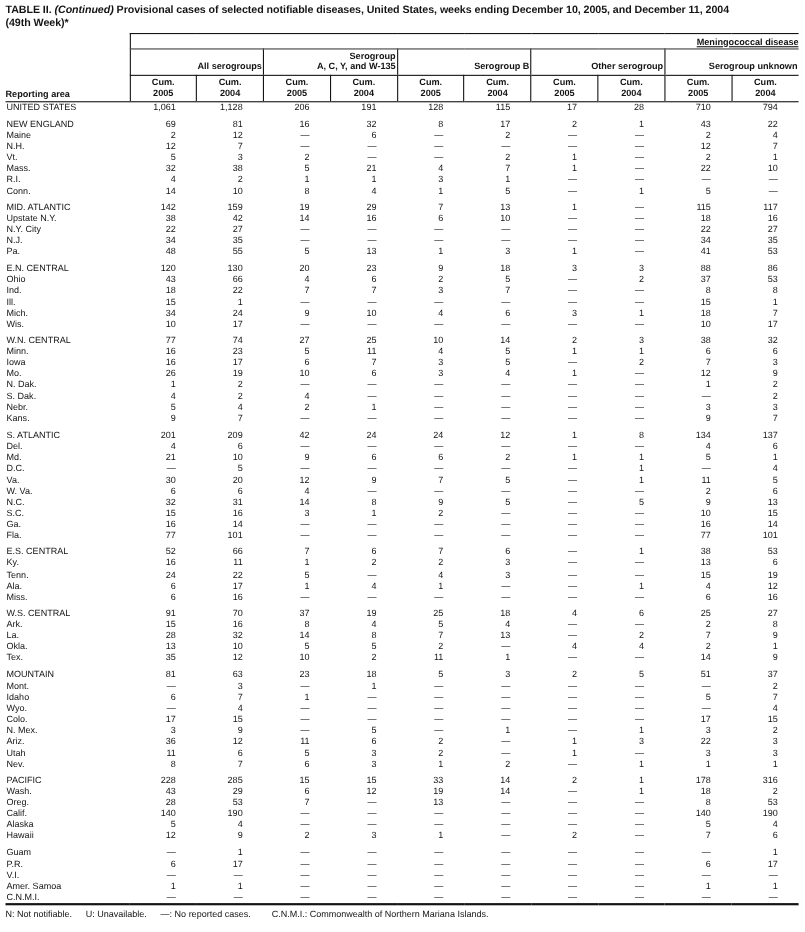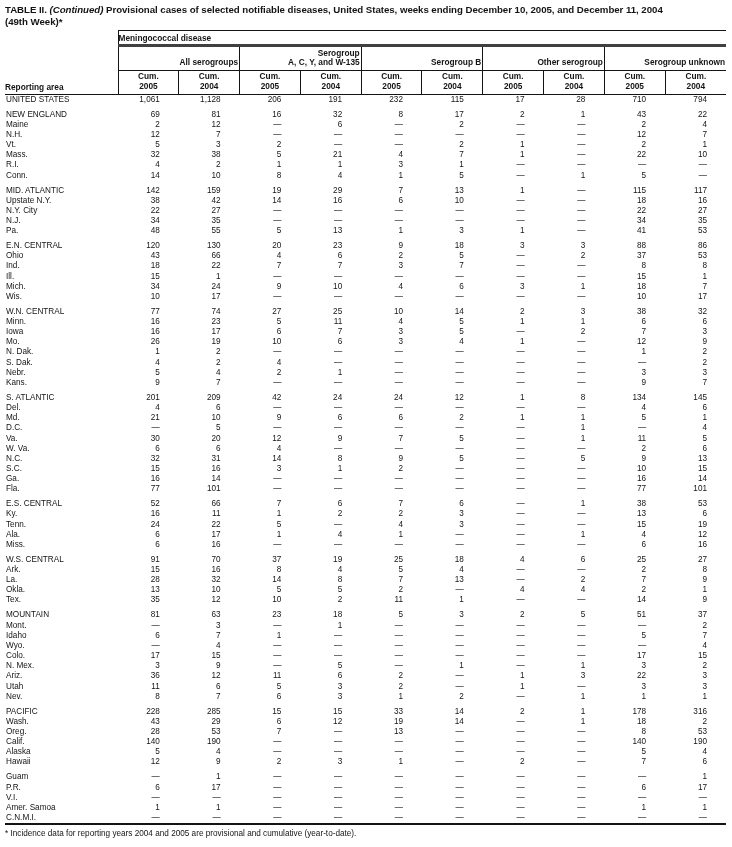--- a/index.html
+++ b/index.html
@@ -36,25 +36,26 @@
   td.corner {
     vertical-align: bottom;
     border-bottom: 1.8px solid #141414;
     font-weight: bold;
     font-size: 8.3px;
     padding-bottom: 2px;
   }
   td.disease {
     border-top: 1.8px solid #141414;
     border-left: 1px solid #141414;
-    border-bottom: 3px solid #404040;
-    text-align: left;
+    border-bottom: 1px solid #404040;
+    text-align: right;
     font-weight: bold;
     font-size: 8.3px;
     padding: 1.5px 0;
+    text-decoration: underline;
   }
   td.group {
     border-left: 1px solid #141414;
     border-bottom: 1px solid #141414;
     text-align: right;
     vertical-align: bottom;
     font-weight: bold;
     font-size: 8.3px;
     line-height: 9.6px;
     white-space: pre-line;
@@ -181,21 +182,21 @@
           </td>
         </tr>
     </tbody>
     <tbody>
         <tr>
           <td class="area">UNITED STATES</td>
           <td class="num">1,061</td>
           <td class="num">1,128</td>
           <td class="num">206</td>
           <td class="num">191</td>
-          <td class="num">232</td>
+          <td class="num">128</td>
           <td class="num">115</td>
           <td class="num">17</td>
           <td class="num">28</td>
           <td class="num">710</td>
           <td class="num">794</td>
         </tr>
         <tr class="gap">
           <td colspan="11"></td>
         </tr>
         <tr>
@@ -552,21 +553,21 @@
           <td class="area">S. ATLANTIC</td>
           <td class="num">201</td>
           <td class="num">209</td>
           <td class="num">42</td>
           <td class="num">24</td>
           <td class="num">24</td>
           <td class="num">12</td>
           <td class="num">1</td>
           <td class="num">8</td>
           <td class="num">134</td>
-          <td class="num">145</td>
+          <td class="num">137</td>
         </tr>
         <tr>
           <td class="area">Del.</td>
           <td class="num">4</td>
           <td class="num">6</td>
           <td class="num">—</td>
           <td class="num">—</td>
           <td class="num">—</td>
           <td class="num">—</td>
           <td class="num">—</td>
@@ -1080,16 +1081,16 @@
           <td class="num">—</td>
           <td class="num">—</td>
           <td class="num">—</td>
           <td class="num">—</td>
           <td class="num">—</td>
         </tr>
       </tbody>
   </table>
 
   <div class="footnotes">
-    <div>* Incidence data for reporting years 2004 and 2005 are provisional and cumulative (year-to-date).</div>
+    <div class="legend"><span>N: Not notifiable.</span><span>U: Unavailable.</span><span>—: No reported cases.</span><span>C.N.M.I.: Commonwealth of Northern Mariana Islands.</span></div>
   </div>
 
 </div>
 
 </body></html>

